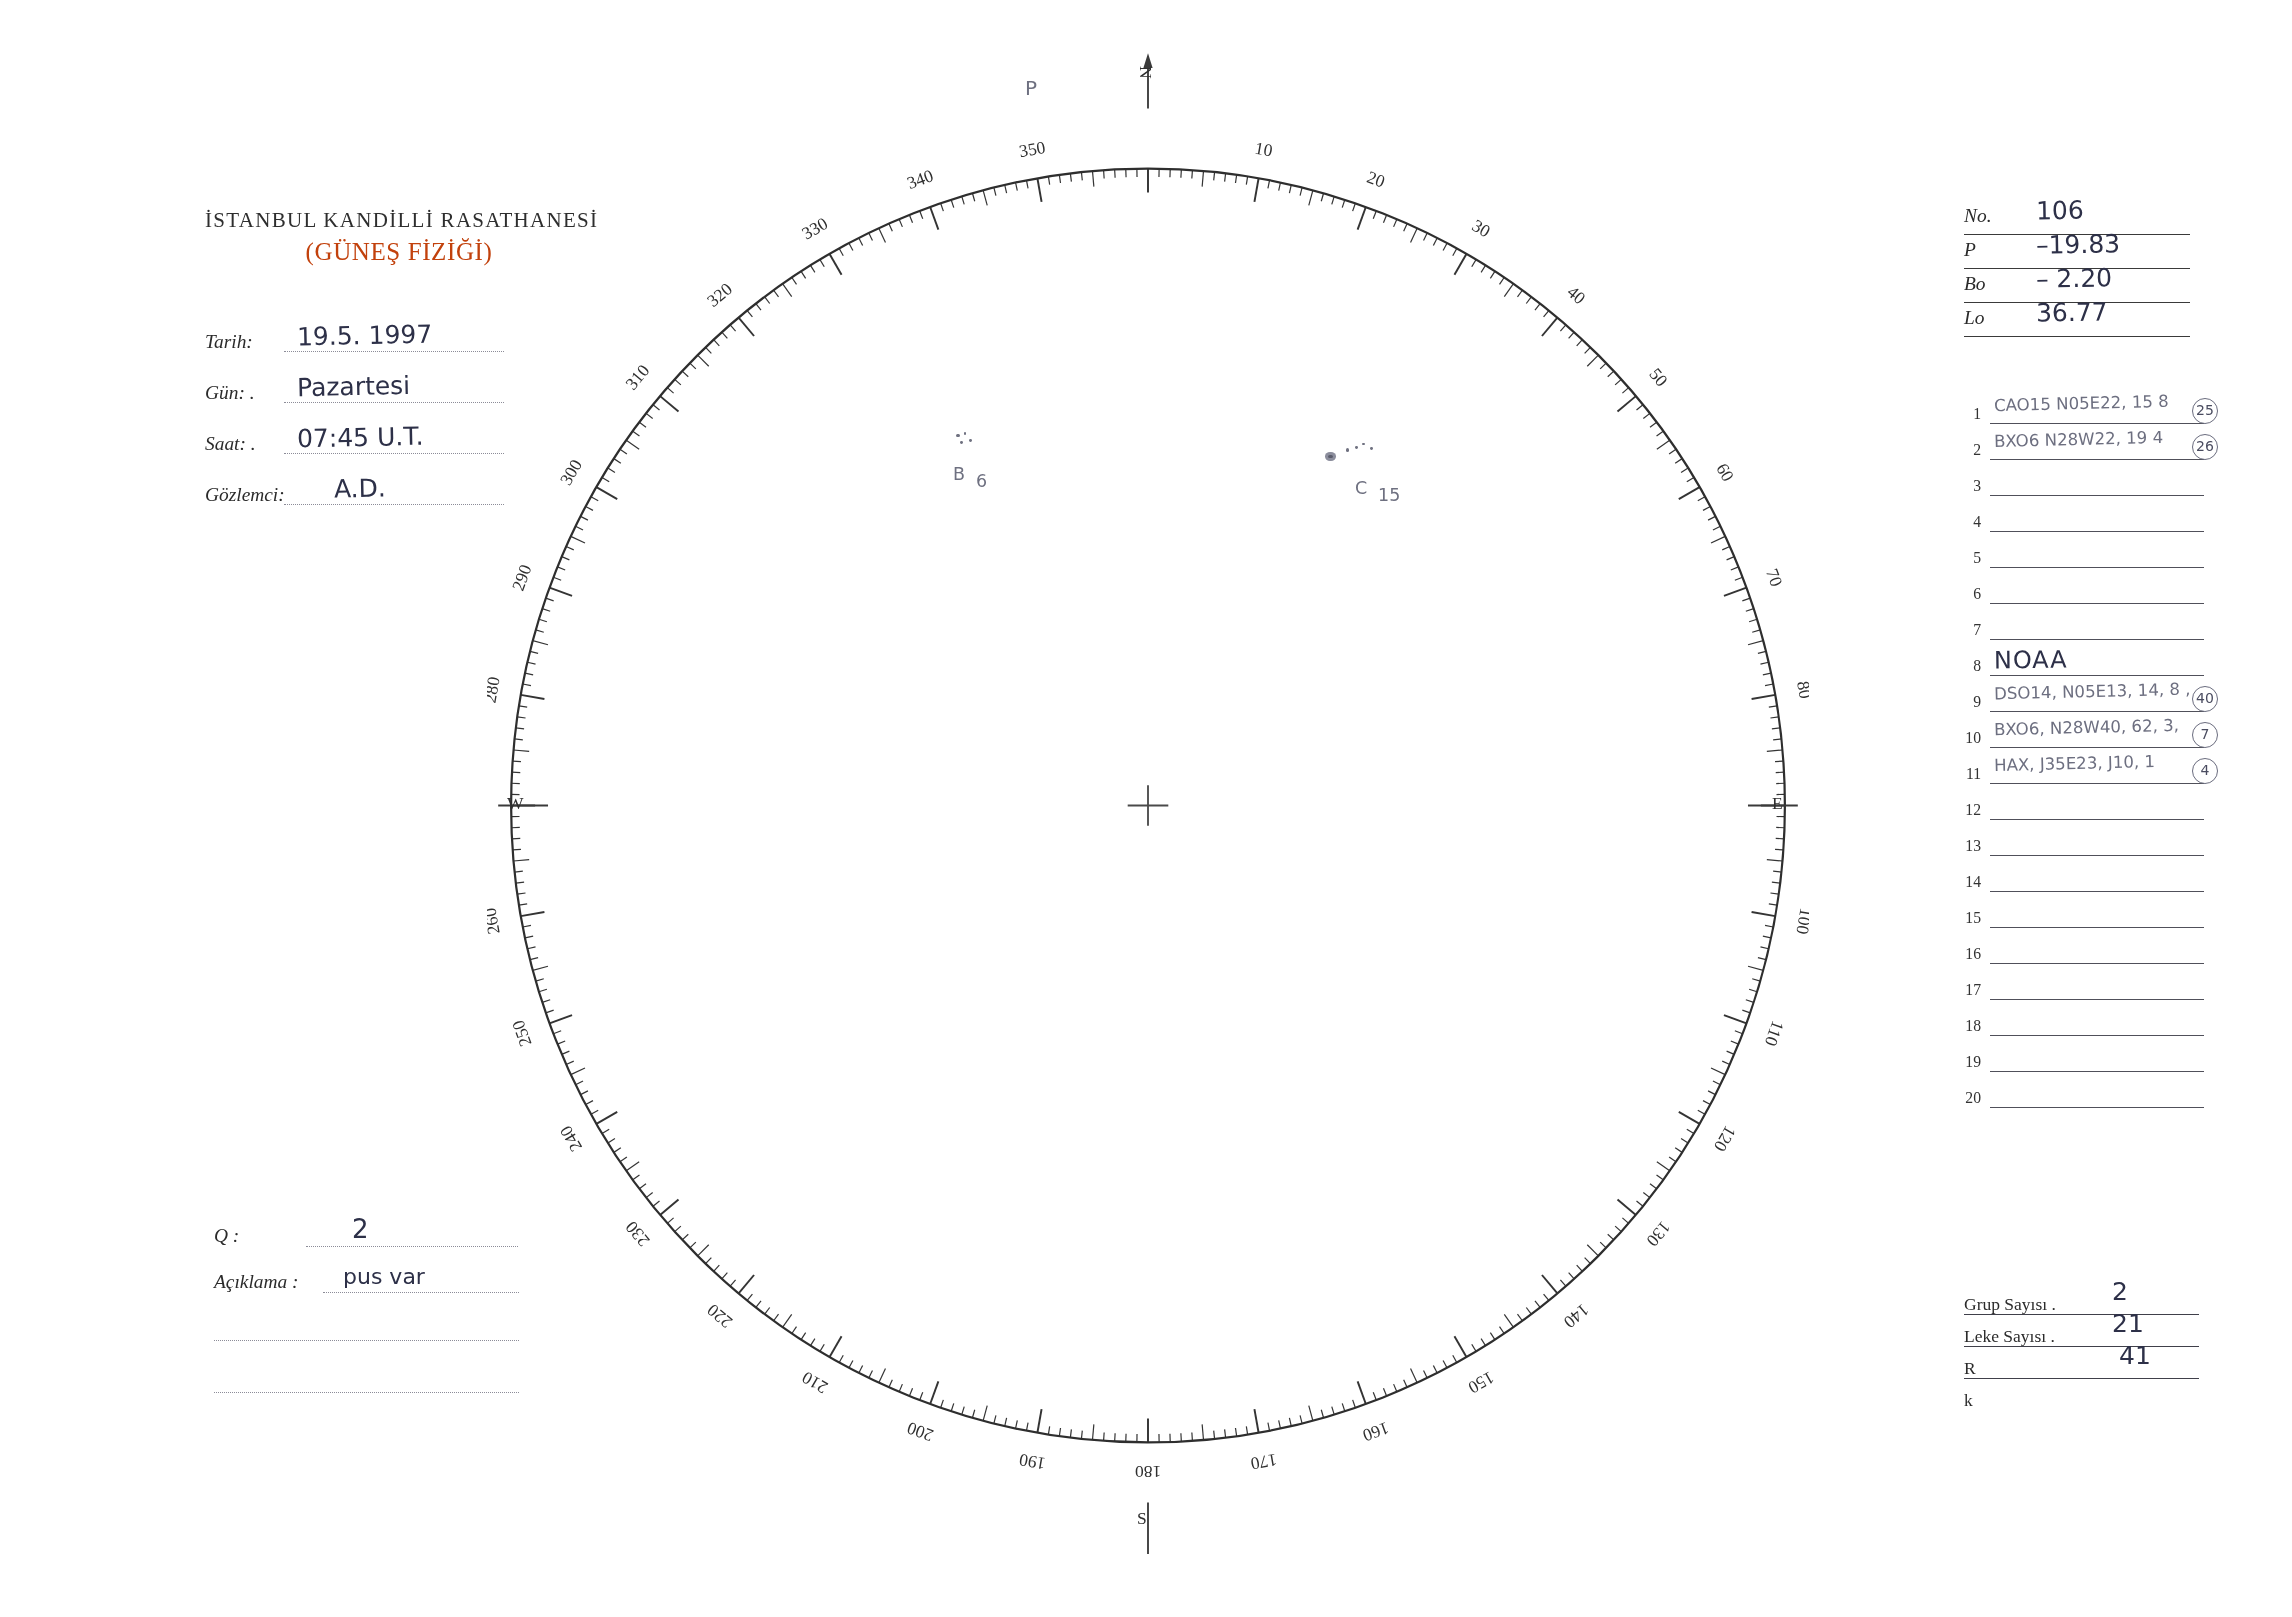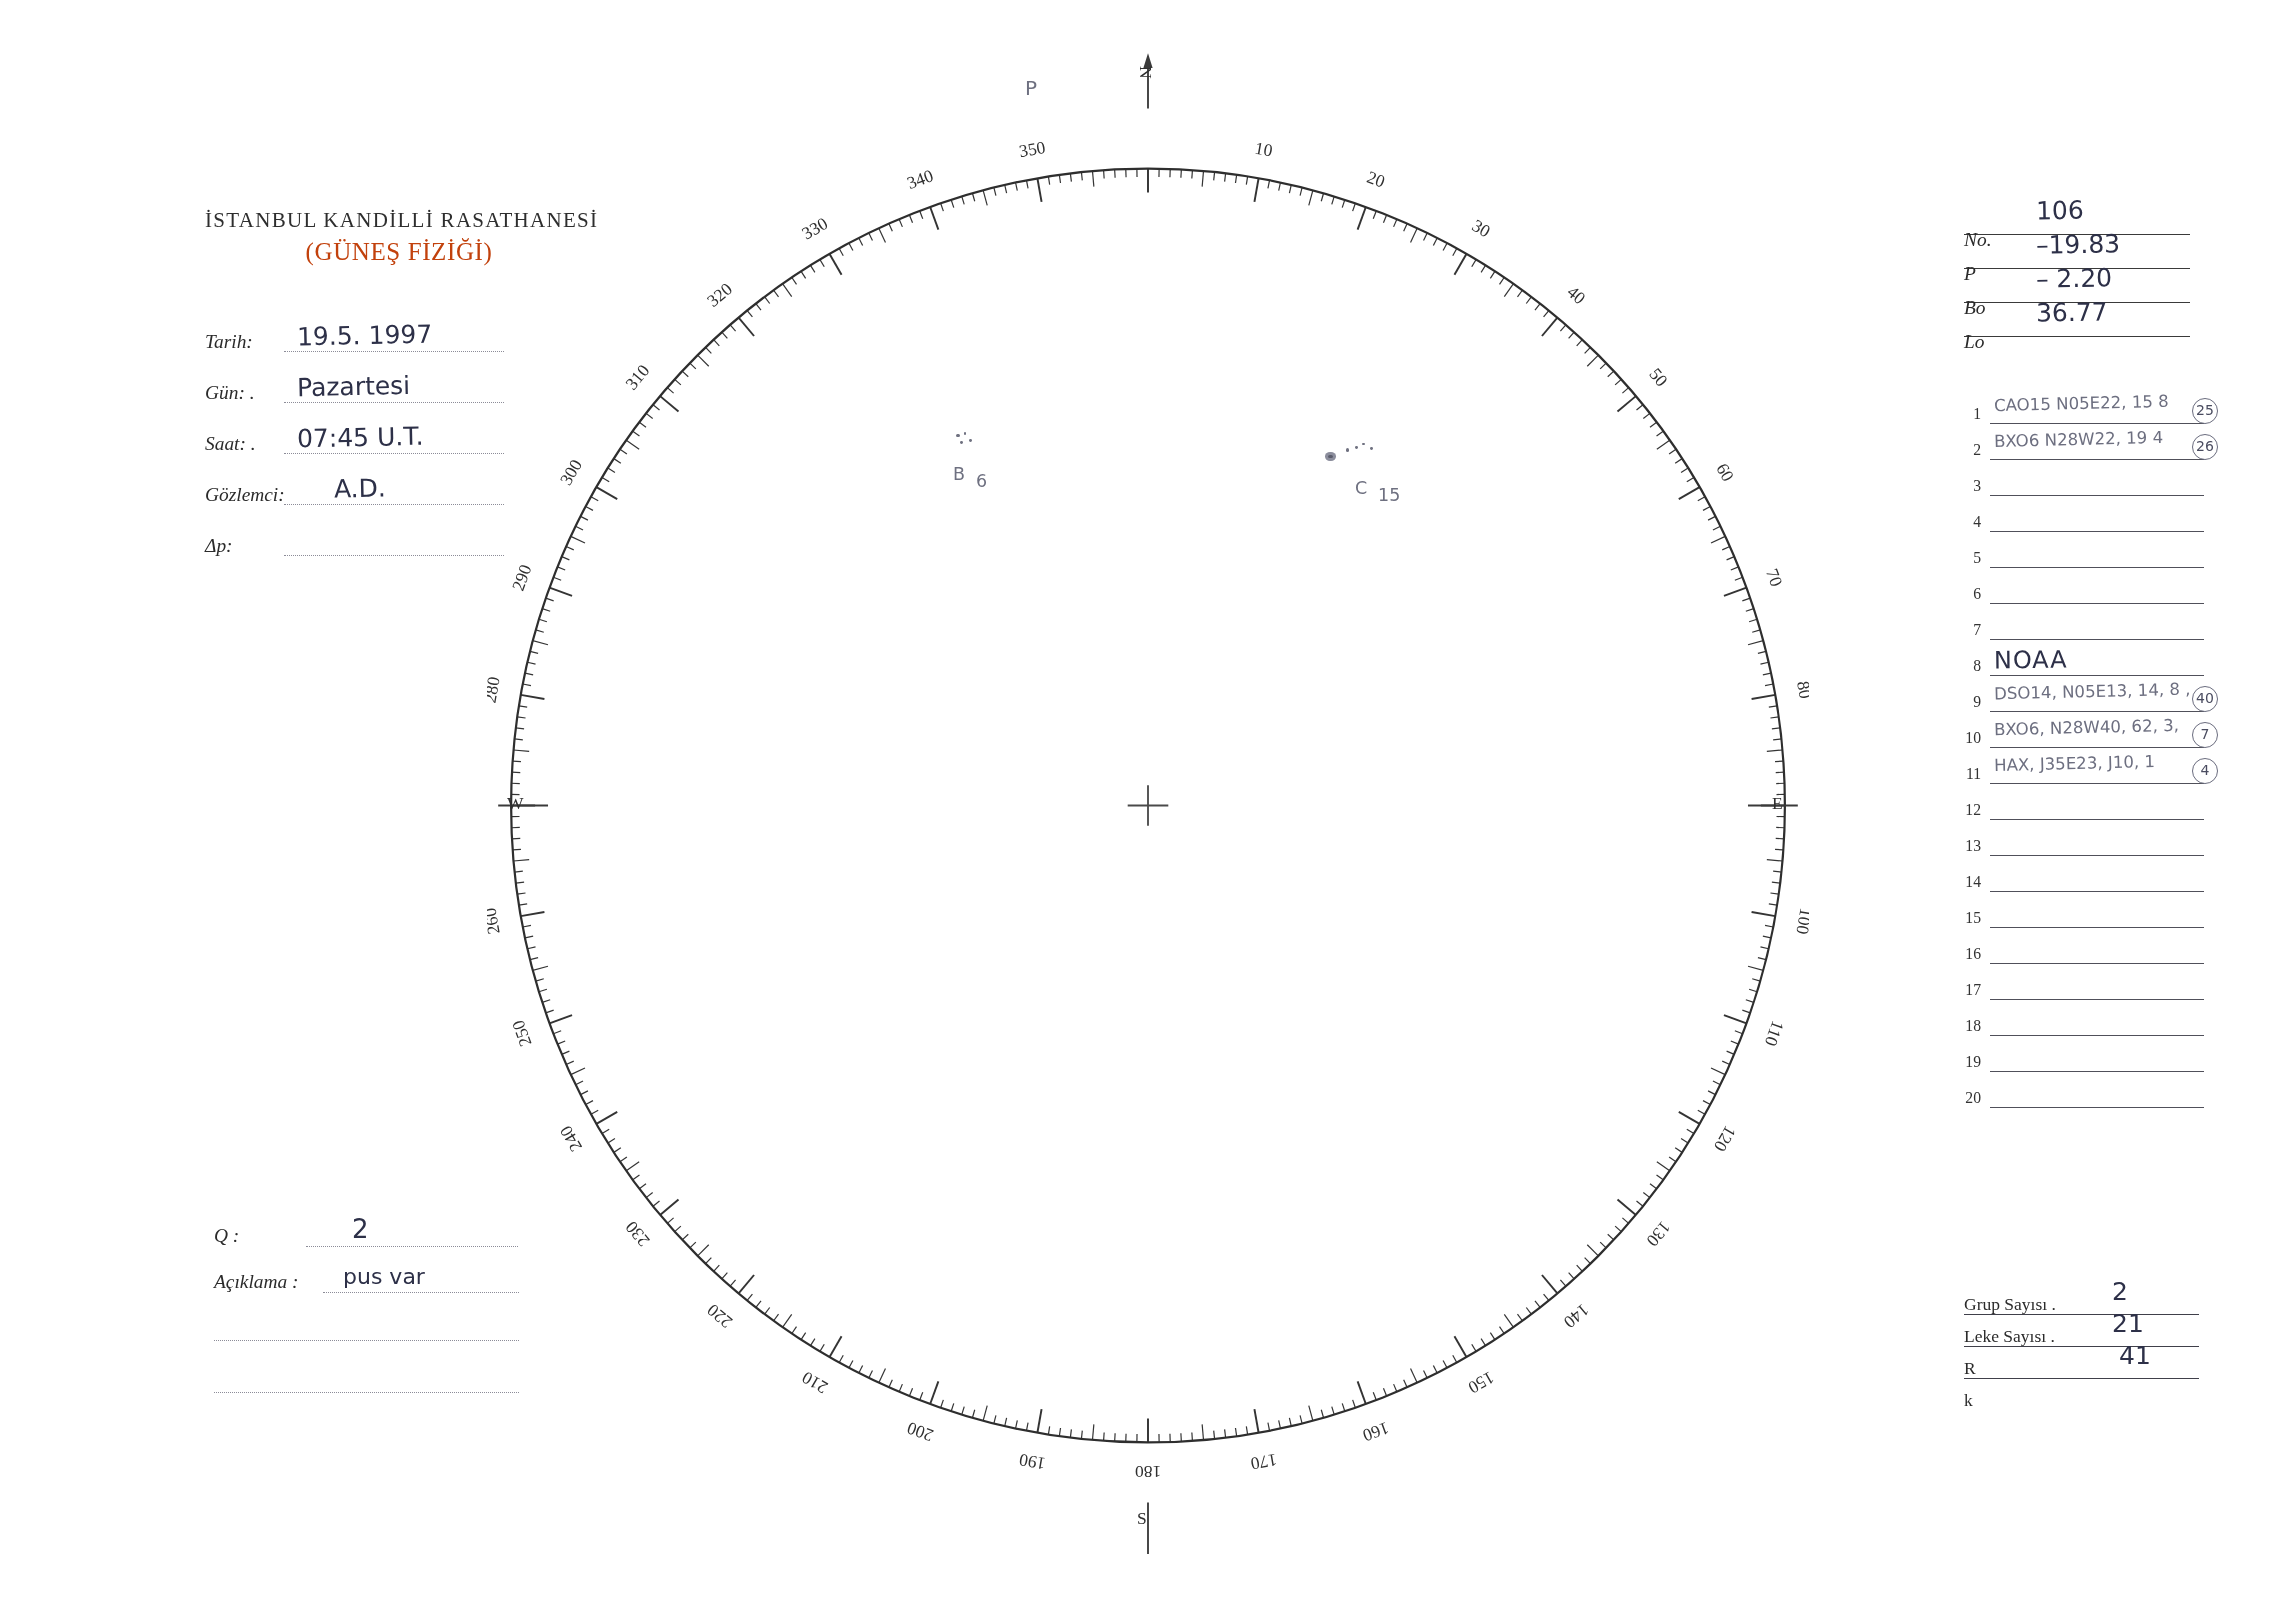--- a/index.html
+++ b/index.html
@@ -28,21 +28,21 @@
   .q-label{position:absolute;left:0;top:7.4px;font-style:italic;font-size:19.4px;}
   .q-dots{position:absolute;left:92px;top:28px;width:212px;border-bottom:1.8px dotted #8c8c98;}
   .q-value{position:absolute;left:138px;top:-3.7px;font-family:"DejaVu Sans",sans-serif;
            font-size:26px;color:#2d3048;}
   .q-value.small{left:129px;font-size:22px;top:0px;}
   .blank-dots{position:absolute;left:226px;width:314px;border-bottom:1.8px dotted #8c8c98;}
 
   
   #params{position:absolute;left:1964px;top:201px;width:226px;}
   .param-row{position:relative;height:33px;border-bottom:1.5px solid #3a3a3a;}
-  .param-label{position:absolute;left:0;top:3.7px;font-style:italic;font-size:19.4px;margin-top:24px;}
+  .param-label{position:absolute;left:0;top:3.7px;font-style:italic;font-size:19.4px;}
   .param-value{position:absolute;left:72px;top:-4.6px;font-family:"DejaVu Sans",sans-serif;
                font-size:25px;color:#2d3048;transform:rotate(-1deg);}
 
   
   #group-list{position:absolute;left:1957px;top:392px;width:277px;}
   .gl-row{position:relative;height:36px;}
   .gl-num{position:absolute;left:0;top:13px;width:24px;text-align:right;
           font-size:15.7px;font-family:"Liberation Serif",serif;color:#333;}
   .gl-line{position:absolute;left:33px;top:31px;width:214px;border-bottom:1.4px solid #50505a;}
   .gl-text{position:absolute;left:37px;top:1.8px;font-family:"DejaVu Sans",sans-serif;
@@ -95,25 +95,20 @@
   </div>
   <div class="field-row">
     <span class="field-label">Saat: .</span>
     <span class="field-dots"></span>
     <span class="field-value">07:45  U.T.</span>
   </div>
   <div class="field-row">
     <span class="field-label">Gözlemci:</span>
     <span class="field-dots"></span>
     <span class="field-value" style="left:129px">A.D.</span>
-  </div>
-  <div class="field-row">
-    <span class="field-label">Δp:</span>
-    <span class="field-dots"></span>
-    <span class="field-value"></span>
   </div>
 </div>
 
 <div id="q-block">
   <div class="q-row">
     <span class="q-label">Q :</span>
     <span class="q-dots"></span>
     <span class="q-value">2</span>
   </div>
   <div class="q-row">

